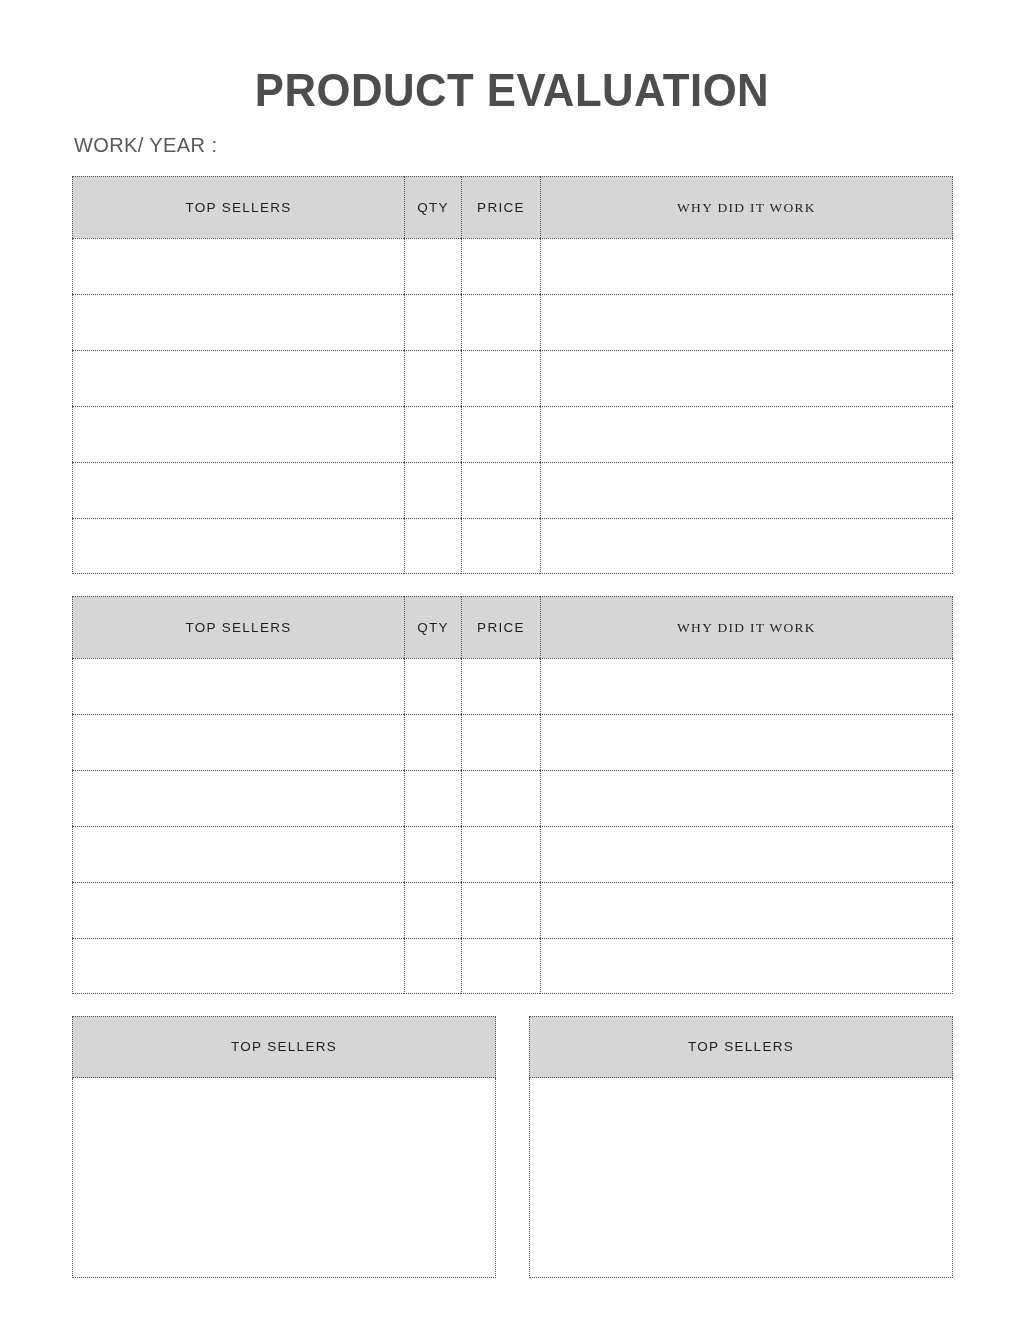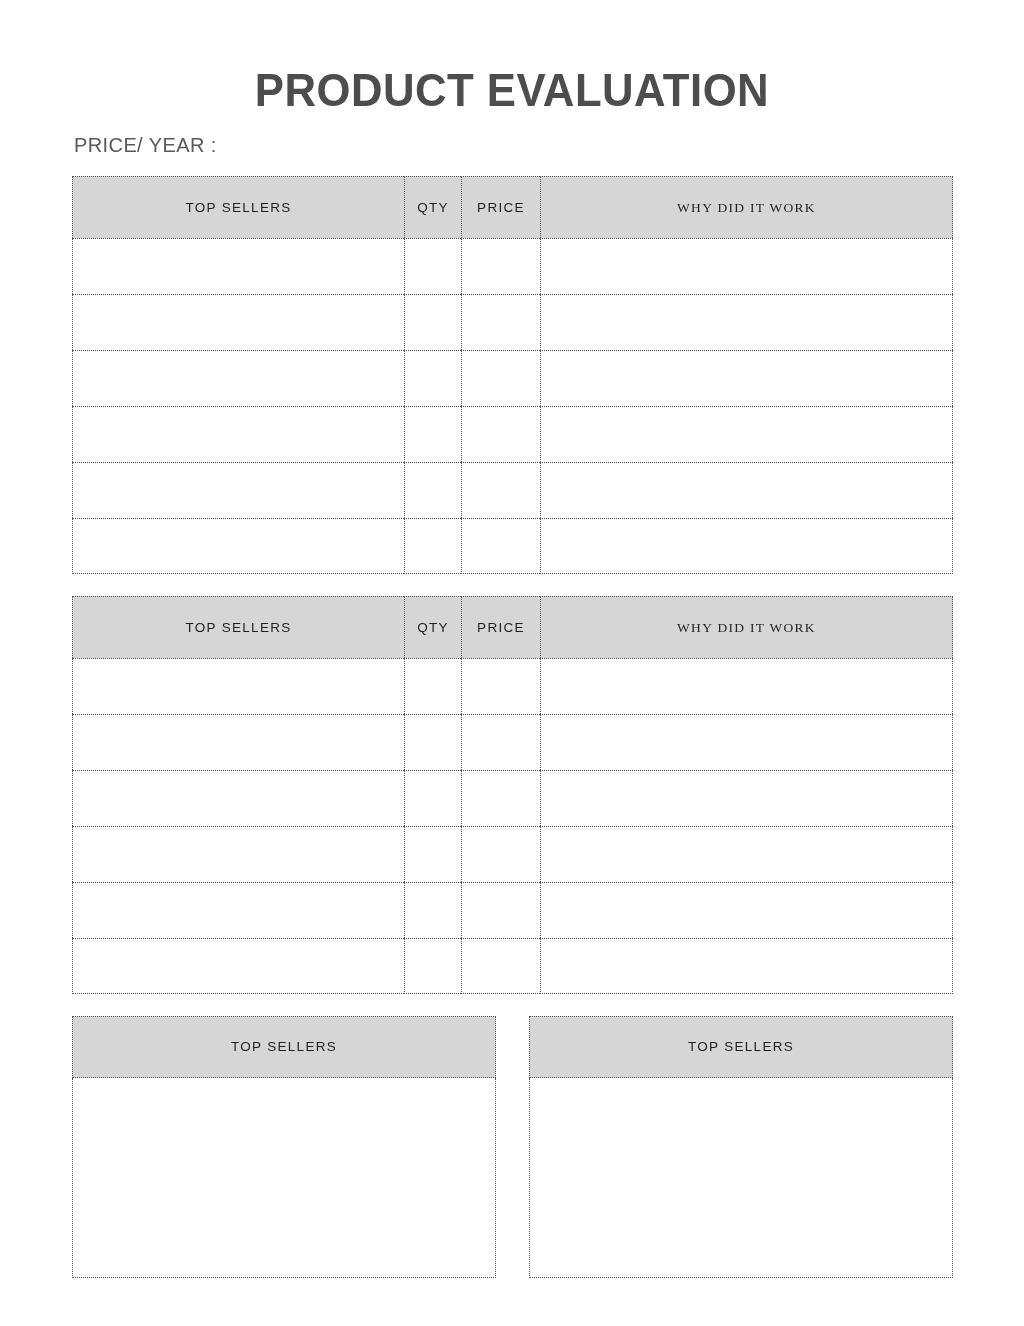--- a/index.html
+++ b/index.html
@@ -138,21 +138,21 @@
   #box-left  { left: 72px;  top: 1016px; width: 424px; }
   #box-right { left: 529px; top: 1016px; width: 424px; }
 </style>
 </head>
 <body>
 
 <div class="page">
 
   <div class="title">PRODUCT EVALUATION</div>
 
-  <div class="monthyear">PRICE/ YEAR :</div>
+  <div class="monthyear">WORK/ YEAR :</div>
 
   <div class="tbl" id="table-one">
       <div class="trow hdr">
         <div class="tcell c-name">
           <span>TOP SELLERS</span>
         </div>
         <div class="tcell c-qty">
           <span>QTY</span>
         </div>
         <div class="tcell c-price">

